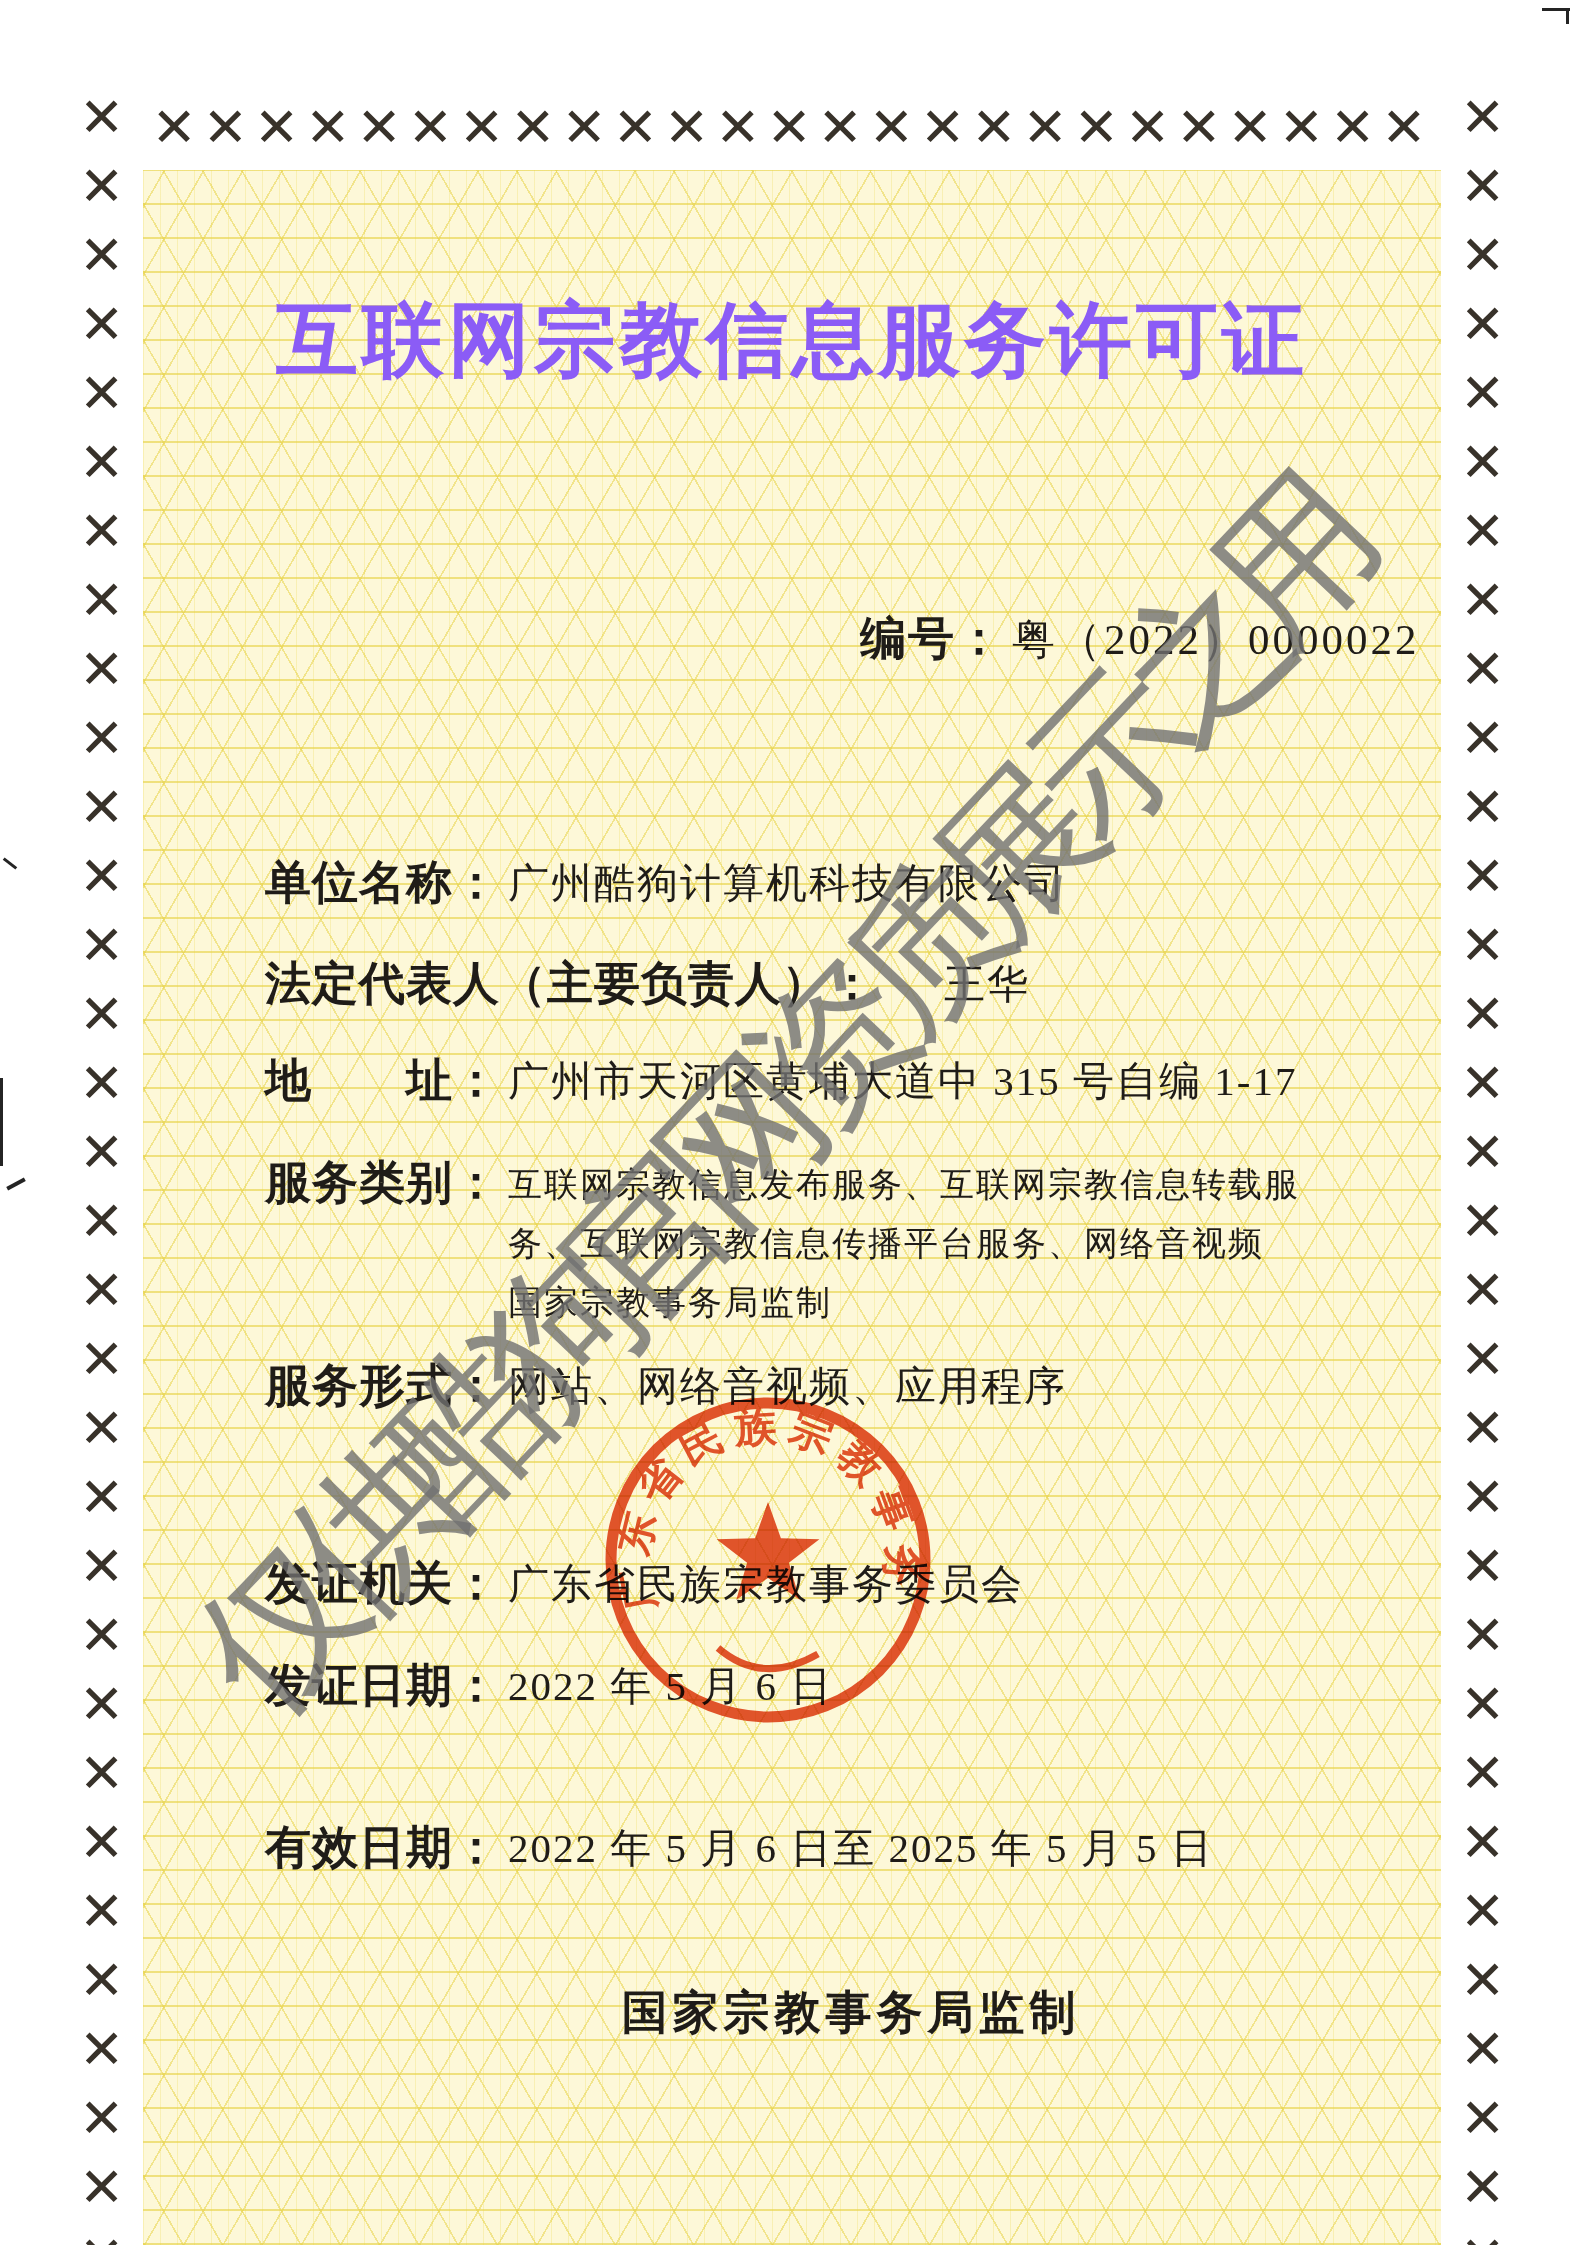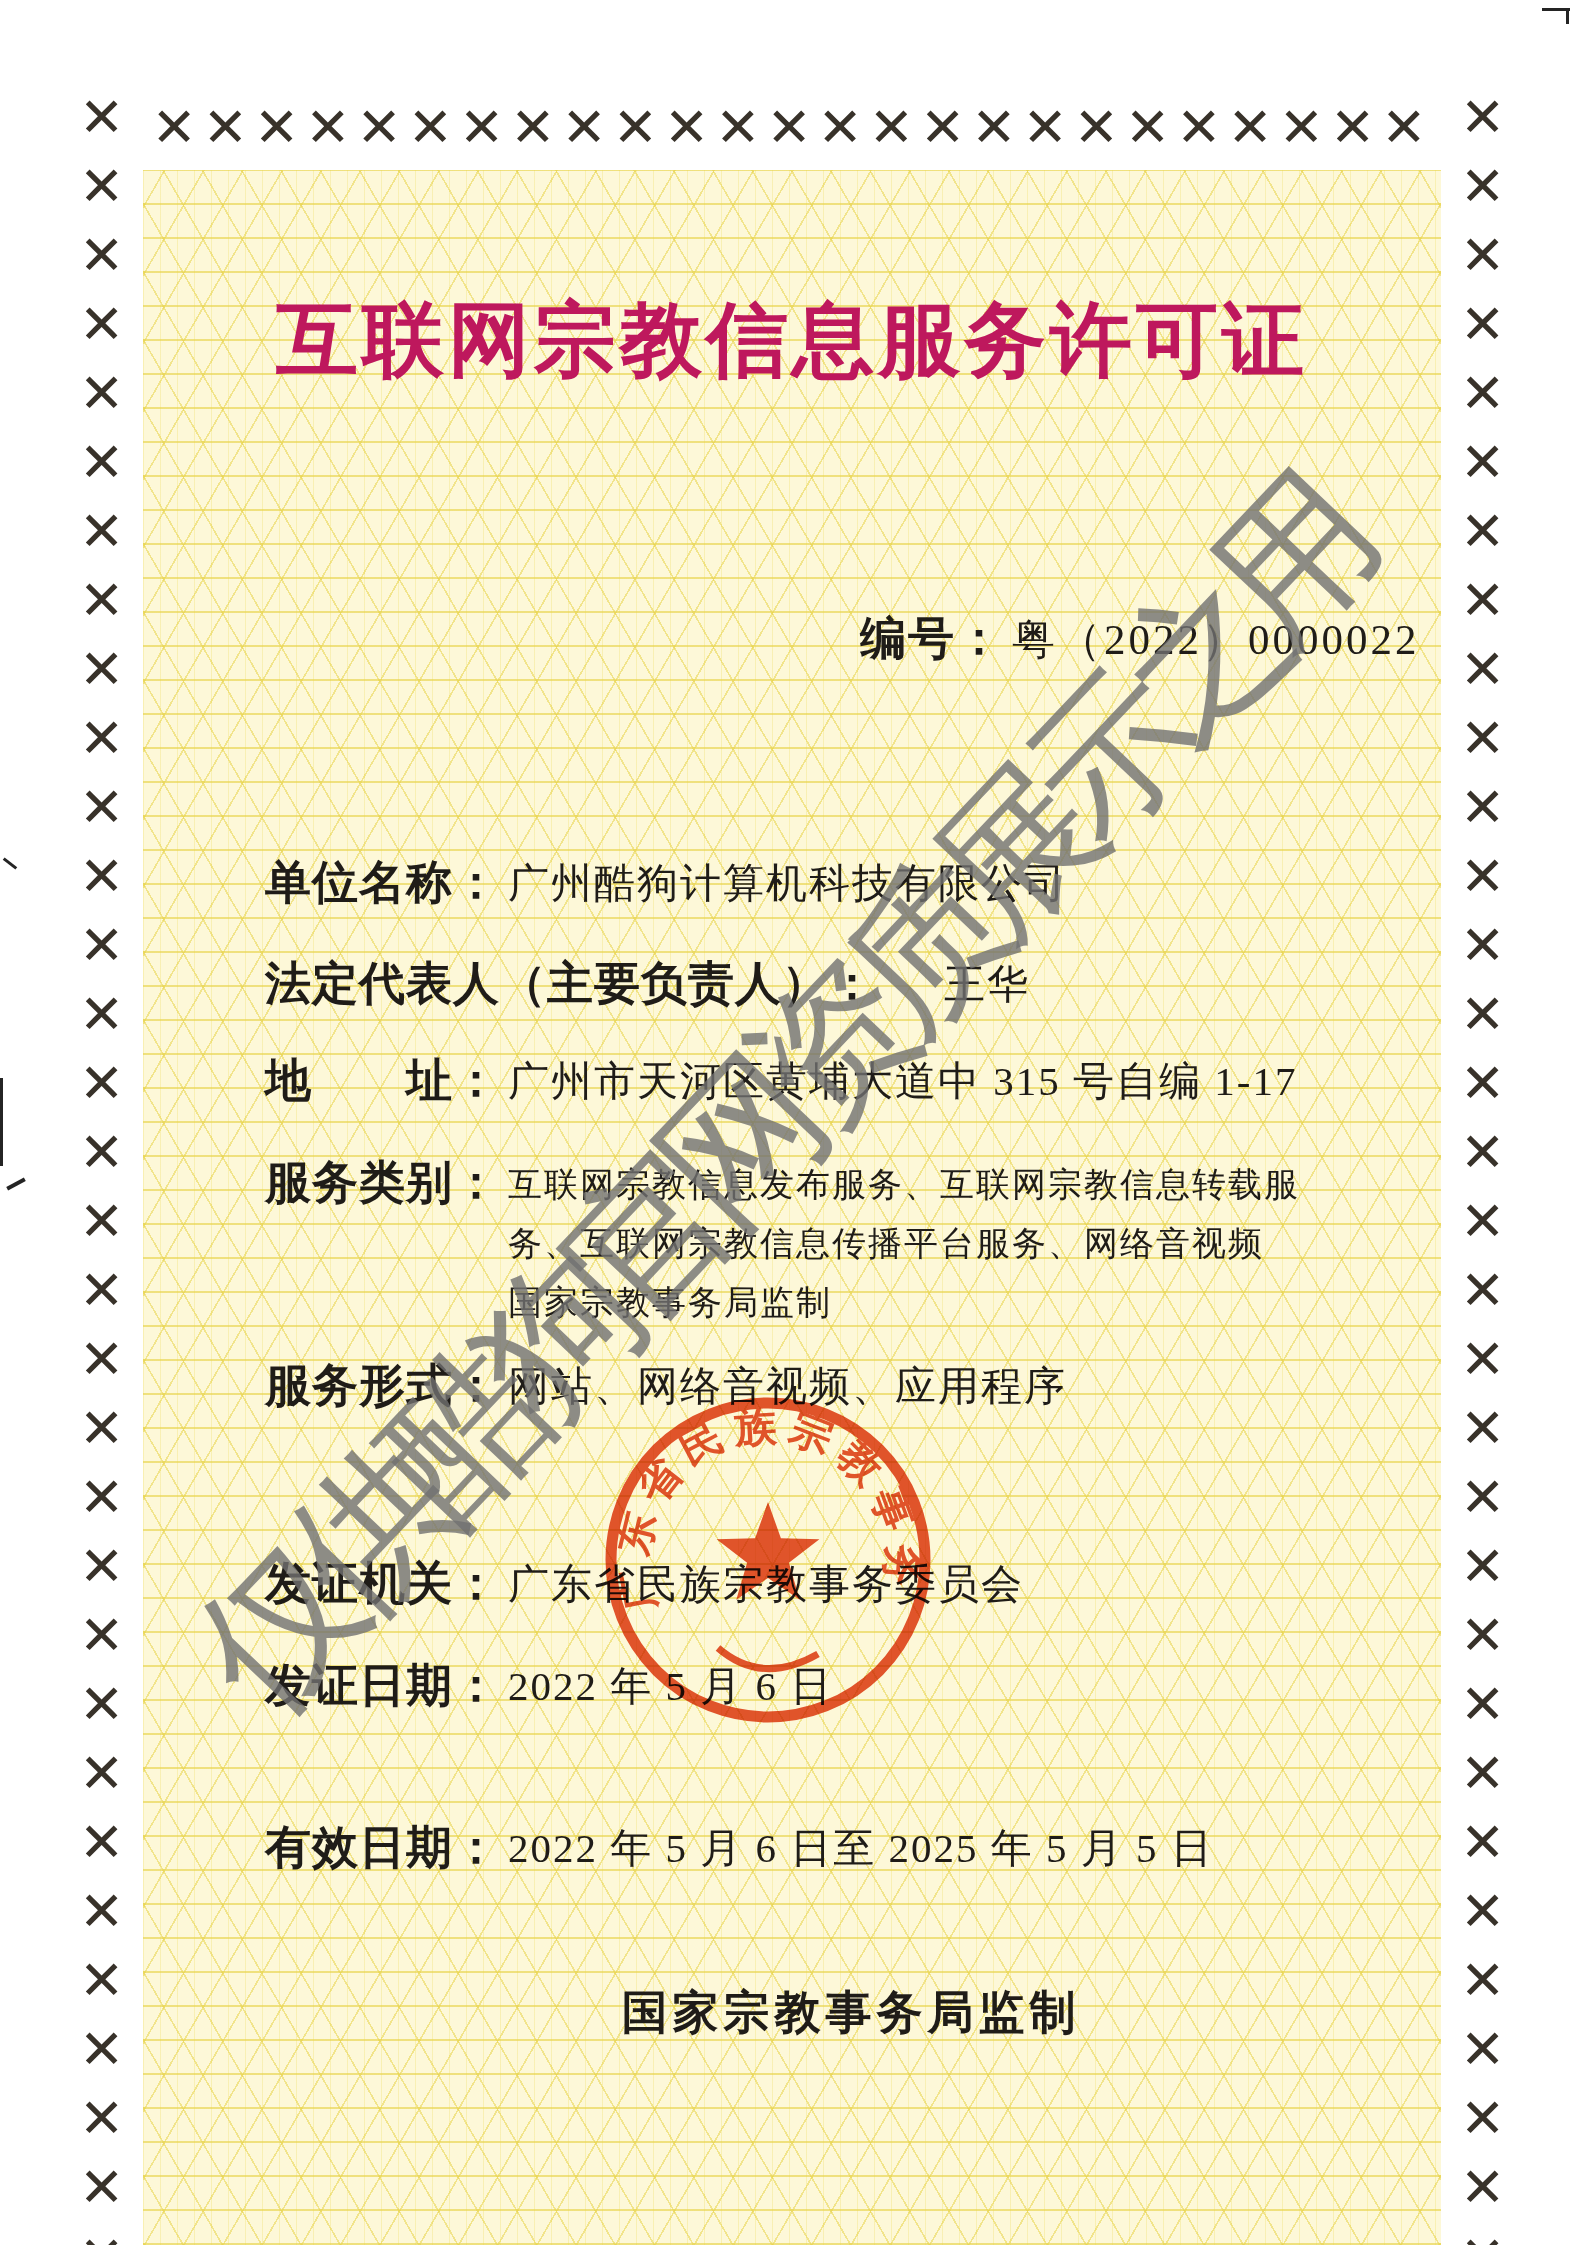--- a/index.html
+++ b/index.html
@@ -34,21 +34,21 @@
     background-image:
       repeating-linear-gradient(0deg,  rgba(232,212,76,.65) 0 1.6px, transparent 1.6px 34px),
       repeating-linear-gradient(60deg, rgba(232,212,76,.55) 0 1.6px, transparent 1.6px 34px),
       repeating-linear-gradient(-60deg,rgba(232,212,76,.55) 0 1.6px, transparent 1.6px 34px),
       repeating-linear-gradient(90deg, rgba(240,224,110,.35) 0 1px, transparent 1px 17px);
   }
   
   .title {
     position:absolute; left:143px; top:286px; width:1298px;
     text-align:center; font-size:82px; font-weight:700;
-    letter-spacing:4px; color:#be185d; white-space:nowrap;
+    letter-spacing:4px; color:#8b5cf6; white-space:nowrap;
   }
   .serial {
     position:absolute; left:860px; top:608px; display:flex;
     align-items:baseline; white-space:nowrap;
   }
   .serial .lbl { font-size:46px; font-weight:700; letter-spacing:2px; }
   .serial .val { font-size:43px; letter-spacing:3px; margin-left:8px; }
   .row {
     position:absolute; left:265px; display:flex; align-items:flex-start;
     white-space:nowrap; line-height:56px;

